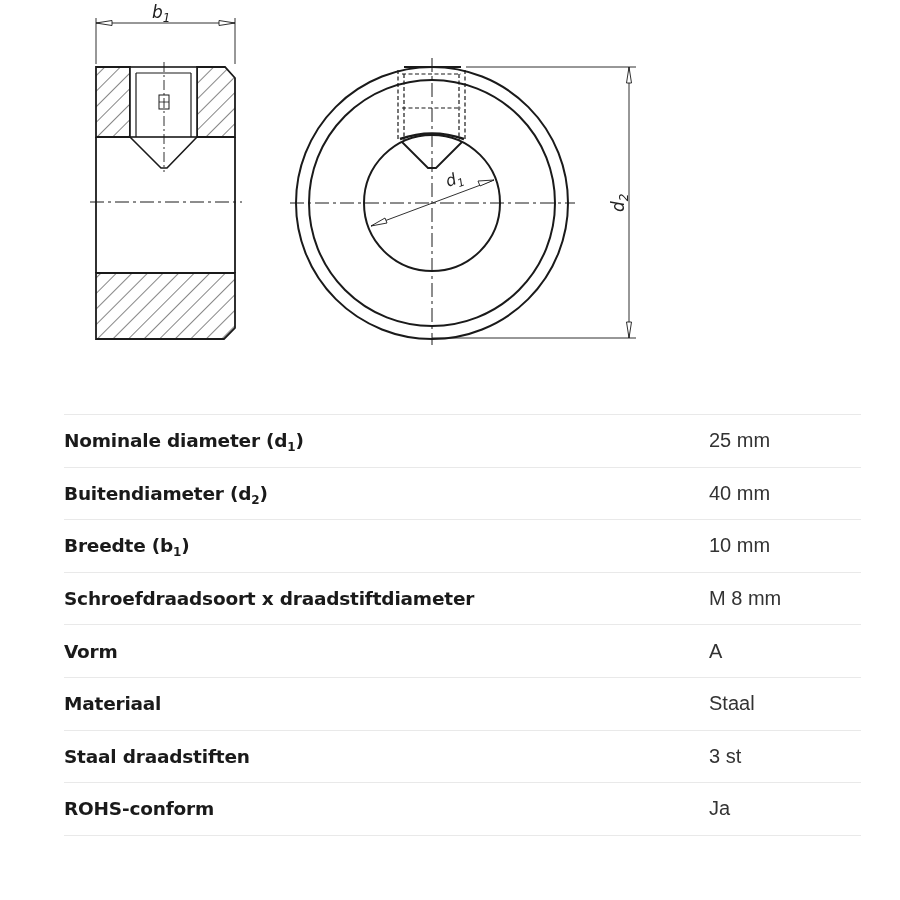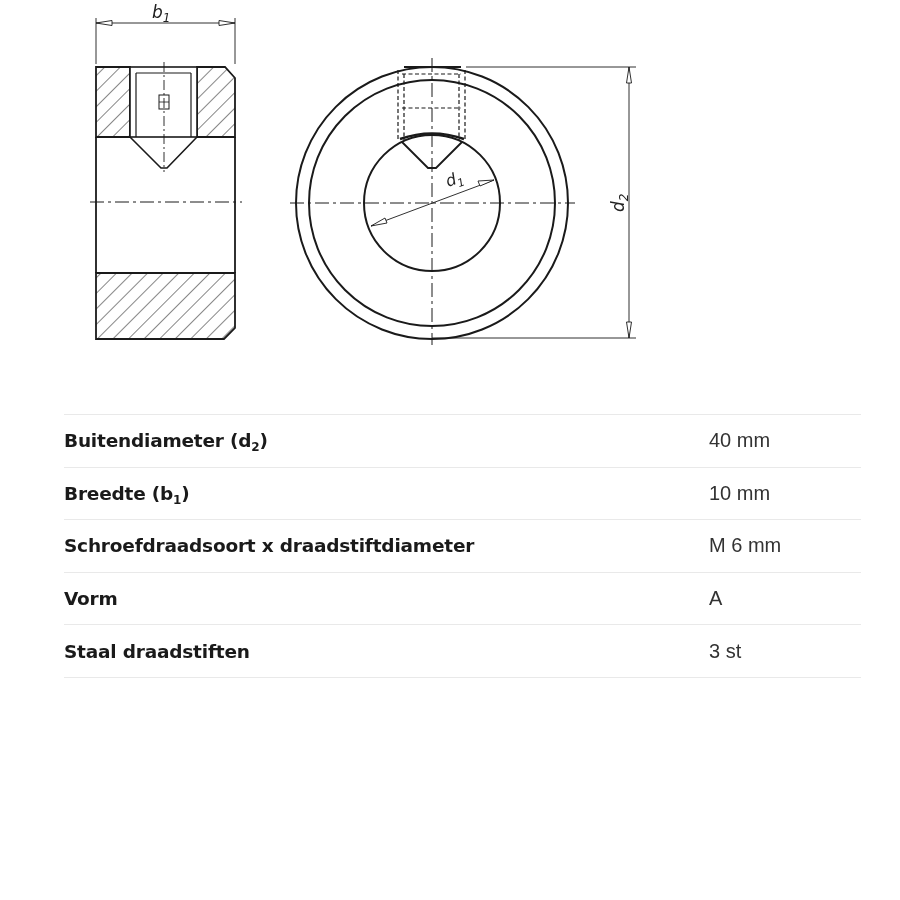--- a/index.html
+++ b/index.html
@@ -90,33 +90,45 @@
     <polygon points="629,67 626.5,83 631.5,83" fill="#fff" stroke-width="0.9"></polygon>
     <polygon points="629,338 626.5,322 631.5,322" fill="#fff" stroke-width="0.9"></polygon>
   </g>
   <text x="448" y="187" transform="rotate(-20 448 187)" font-family="DejaVu Sans, sans-serif" font-style="italic" font-size="16" fill="#222"><tspan>d</tspan><tspan dy="4" font-size="11">1</tspan></text>
   <text x="624" y="212" transform="rotate(-90 624 212)" font-family="DejaVu Sans, sans-serif" font-style="italic" font-size="17" fill="#222"><tspan>d</tspan><tspan dy="4" font-size="12">2</tspan></text>
 </svg>
 
 <table class="spec-table">
   <tbody>
     <tr>
+      <td class="label"><span>Nominale diameter (d</span><span class="sub">1</span><span>)</span></td>
+      <td class="value">25 mm</td>
+    </tr>
+    <tr>
       <td class="label"><span>Buitendiameter (d</span><span class="sub">2</span><span>)</span></td>
       <td class="value">40 mm</td>
     </tr>
     <tr>
       <td class="label"><span>Breedte (b</span><span class="sub">1</span><span>)</span></td>
       <td class="value">10 mm</td>
     </tr>
     <tr>
       <td class="label">Schroefdraadsoort x draadstiftdiameter</td>
-      <td class="value">M 6 mm</td>
+      <td class="value">M 8 mm</td>
     </tr>
     <tr>
       <td class="label">Vorm</td>
       <td class="value">A</td>
     </tr>
     <tr>
+      <td class="label">Materiaal</td>
+      <td class="value">Staal</td>
+    </tr>
+    <tr>
       <td class="label">Staal draadstiften</td>
       <td class="value">3 st</td>
+    </tr>
+    <tr>
+      <td class="label">ROHS-conform</td>
+      <td class="value">Ja</td>
     </tr>
   </tbody>
 </table>
 
 </body></html>

